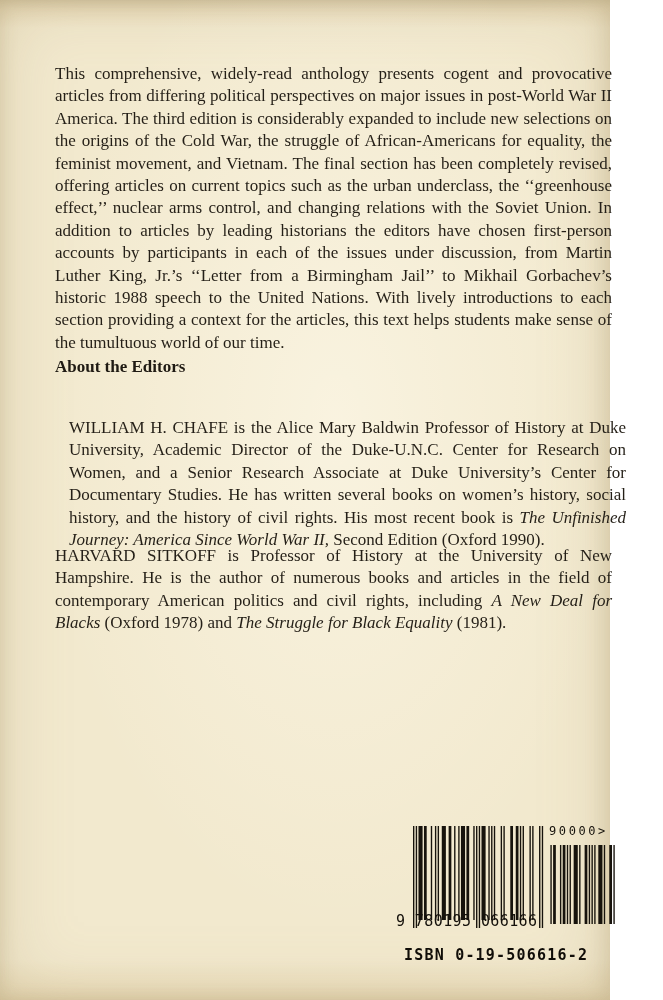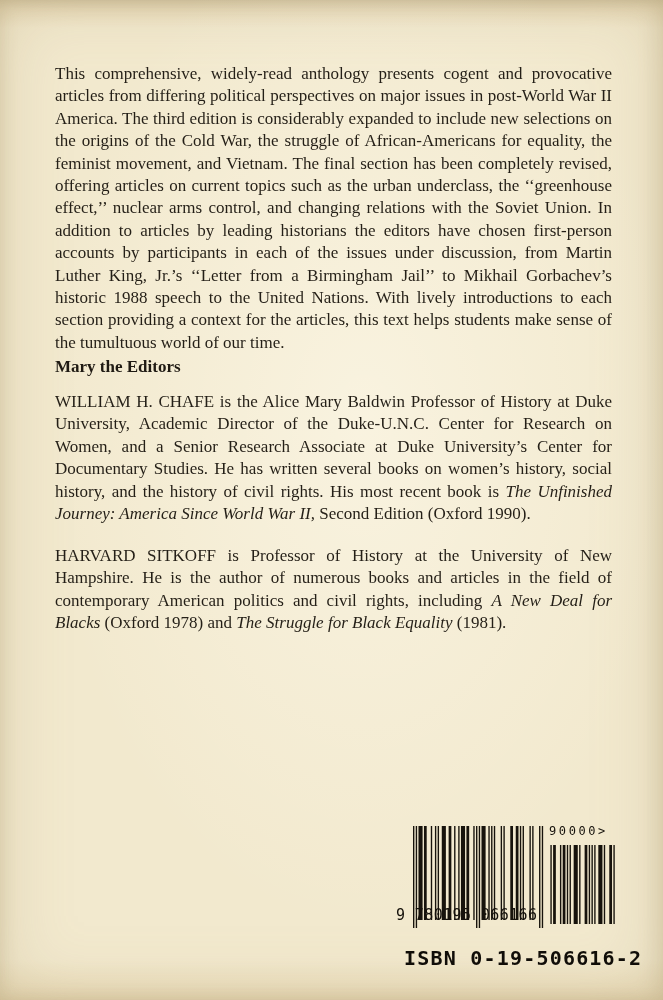--- a/index.html
+++ b/index.html
@@ -1,72 +1,72 @@
 <!DOCTYPE html>
 <html><head>
 <meta charset="utf-8">
 <style>
   html,body{margin:0;padding:0;}
   body{width:663px;height:1000px;overflow:hidden;font-family:"Liberation Serif",serif;}
   .cover{
-    position:relative;width:663px;height:1000px;
+    position:relative;width:610px;height:1000px;
     background:
       radial-gradient(ellipse at 55% 42%, rgba(255,251,238,0.55), rgba(255,251,238,0) 62%),
       linear-gradient(180deg,#ddd0af 0px,#e9dcbc 9px,#f2e9ce 28px,#f2e9ce 96%,#eadcba 100%),
       #f2e9ce;
     box-shadow:
       inset 0 0 70px rgba(168,146,100,0.28),
       inset -8px 0 18px rgba(160,138,92,0.18),
       inset 6px 0 14px rgba(160,138,92,0.12);
     color:#241f17;
   }
   .bodytext{
     position:absolute;left:55px;width:557px;
     font-size:17px;line-height:22.4px;text-align:justify;
     color:#241f17;
   }
   .synopsis{top:46px;}
   .heading{
     position:absolute;left:55px;top:357px;
     font-size:17px;font-weight:bold;color:#1f1a13;
   }
-  .chafe{top:374px;}
+  .chafe{top:400px;margin-left:14px;}
   .sitkoff{top:528px;}
   .credit{
     position:absolute;left:62px;top:944px;
     font-style:italic;font-size:15.5px;color:#2a241b;
   }
   .barcode-area{position:absolute;left:396px;top:824px;width:256px;height:176px;}
   .main-bars{position:absolute;left:17px;top:2px;}
   .ean-digits{
-    position:absolute;left:0px;top:82px;width:160px;
+    position:absolute;left:0px;top:88px;width:160px;
     font-family:"DejaVu Sans Mono",monospace;font-size:15px;
     letter-spacing:0.4px;color:#15110b;white-space:pre;
   }
   .addon-label{
     position:absolute;left:153px;top:0px;
     font-family:"DejaVu Sans Mono",monospace;font-size:12px;
     letter-spacing:2.6px;color:#15110b;white-space:pre;
   }
   .addon-bars{position:absolute;left:153px;top:21px;}
   .isbn-line{
     position:absolute;left:8px;top:122px;
     font-family:"DejaVu Sans Mono",monospace;font-weight:bold;
-    font-size:20px;letter-spacing:1.2px;color:#100d08;white-space:pre;
+    font-size:15px;letter-spacing:1.2px;color:#100d08;white-space:pre;
   }
   svg{display:block;}
 </style>
 </head>
 <body>
 
 <div class="cover">
 
   <p class="bodytext synopsis">This comprehensive, widely-read anthology presents cogent and provocative articles from differing political perspectives on major issues in post-World War II America. The third edition is considerably expanded to include new selections on the origins of the Cold War, the struggle of African-Americans for equality, the feminist movement, and Vietnam. The final section has been completely revised, offering articles on current topics such as the urban underclass, the ‘‘greenhouse effect,’’ nuclear arms control, and changing relations with the Soviet Union. In addition to articles by leading historians the editors have chosen first-person accounts by participants in each of the issues under discussion, from Martin Luther King, Jr.’s ‘‘Letter from a Birmingham Jail’’ to Mikhail Gorbachev’s historic 1988 speech to the United Nations. With lively introductions to each section providing a context for the articles, this text helps students make sense of the tumultuous world of our time.</p>
 
-  <div class="heading">Mary the Editors</div>
+  <div class="heading">About the Editors</div>
 
   <p class="bodytext chafe"><span>WILLIAM H. CHAFE is the Alice Mary Baldwin Professor of History at Duke University, Academic Director of the Duke-U.N.C. Center for Research on Women, and a Senior Research Associate at Duke University’s Center for Documentary Studies. He has written several books on women’s history, social history, and the history of civil rights. His most recent book is </span><span style="font-style: italic;">The Unfinished Journey: America Since World War II,</span><span> Second Edition (Oxford 1990).</span></p>
 
   <p class="bodytext sitkoff"><span>HARVARD SITKOFF is Professor of History at the University of New Hampshire. He is the author of numerous books and articles in the field of contemporary American politics and civil rights, including </span><span style="font-style: italic;">A New Deal for Blacks</span><span> (Oxford 1978) and </span><span style="font-style: italic;">The Struggle for Black Equality</span><span> (1981).</span></p>
 
 
   <div class="barcode-area">
     <div class="main-bars">
         <svg width="132" height="102">
           <rect x="0.00" y="0" width="1.37" height="102" fill="#17130c"></rect>

